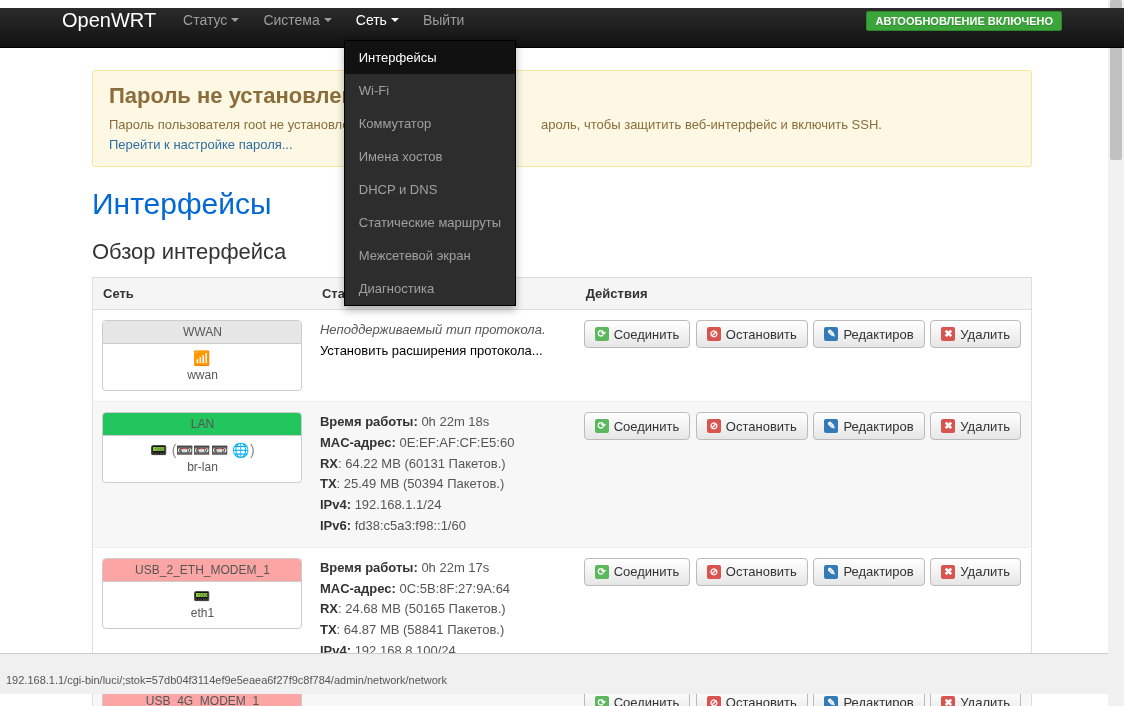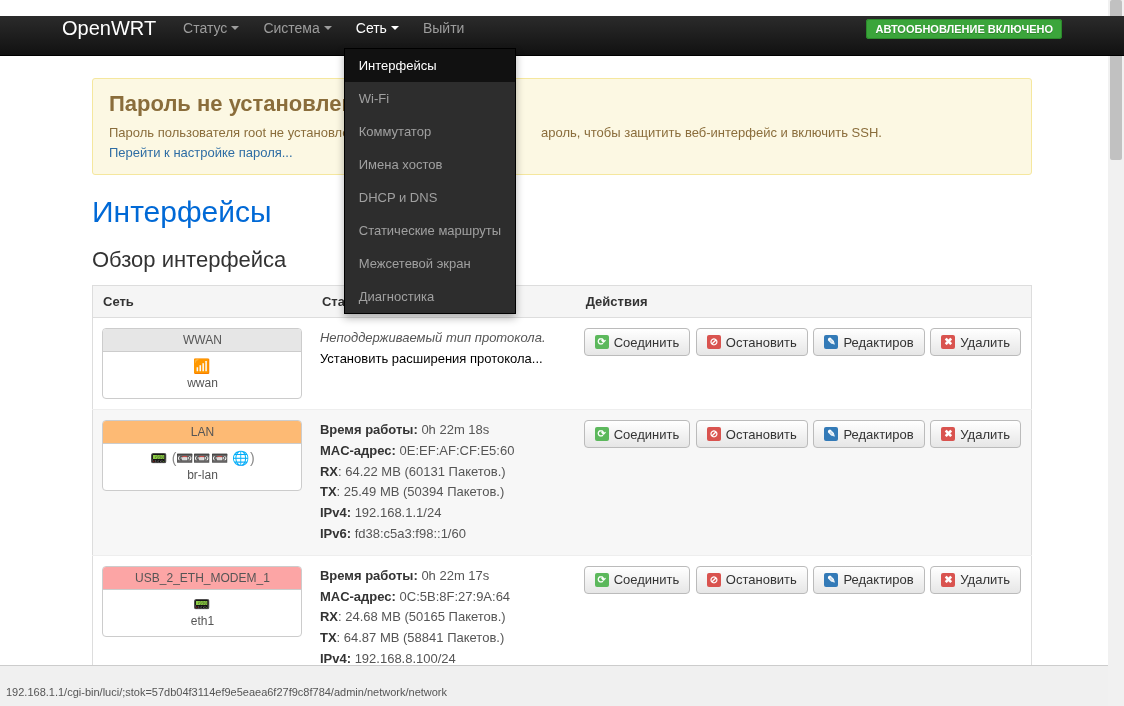--- a/index.html
+++ b/index.html
@@ -1,21 +1,21 @@
 <!DOCTYPE html>
 <html><head>
 <meta charset="utf-8">
 <style>
   html,body{margin:0;padding:0;font-family:"Helvetica Neue",Helvetica,Arial,sans-serif;font-size:13px;color:#333;background:#fff;}
   *{box-sizing:border-box;}
   .page{width:1124px;height:706px;position:relative;overflow:hidden;}
   .scroll-track{position:absolute;right:0;top:0;width:16px;height:100%;background:#f1f1f1;}
   .scroll-thumb{position:absolute;right:2px;top:0;width:12px;height:160px;background:#c1c1c1;border-radius:2px;}
   .navbar{position:relative;height:40px;background:#1b1b1b;background:linear-gradient(#2b2b2b,#111);color:#ddd;border-bottom:1px solid #000;padding:0 20px;}
-  .nav-inner{max-width:1000px;margin:16px auto;height:24px;display:flex;align-items:center;}
+  .nav-inner{max-width:1000px;margin:8px auto;height:24px;display:flex;align-items:center;}
   .brand{font-size:20px;font-weight:500;color:#fff;margin-right:15px;white-space:nowrap;}
   .nav-item{position:relative;padding:0 12px;height:40px;display:flex;align-items:center;color:#9d9d9d;cursor:pointer;font-size:14px;}
   .nav-item:hover,.nav-item.open{color:#fff;}
   .caret{display:inline-block;margin-left:4px;width:0;height:0;border-left:4px solid transparent;border-right:4px solid transparent;border-top:4px solid currentColor;}
   .nav-right{margin-left:auto;}
   .badge-auto{background:#3ba53b;color:#fff;font-size:11px;font-weight:bold;padding:3px 8px;border-radius:3px;border:1px solid #2a8a2a;text-shadow:0 1px 0 rgba(0,0,0,.2);}
   .dropdown{position:absolute;top:40px;left:0;background:#2d2d2d;border:1px solid #000;min-width:140px;z-index:100;box-shadow:0 4px 8px rgba(0,0,0,.3);}
   .dropdown-item{padding:9px 14px;color:#a0a0a0;font-size:13px;white-space:nowrap;}
   .dropdown-item.active{background:#111;color:#fff;}
   .container{max-width:960px;margin:0 auto;padding:12px 10px 0 10px;}
@@ -27,34 +27,34 @@
   h3.sub{font-size:22px;font-weight:400;color:#333;margin:0 0 12px;}
   table.ifaces{width:100%;border-collapse:collapse;border:1px solid #ddd;}
   .ifaces thead th{background:#f5f5f5;border-bottom:1px solid #ddd;padding:8px 10px;text-align:left;color:#333;font-size:13px;}
   .ifaces td{padding:10px 8px;border-top:1px solid #eee;vertical-align:top;}
   .ifaces tbody tr:nth-child(even){background:#f7f7f7;}
   .ifbox{width:200px;border:1px solid #ccc;border-radius:4px;background:#fff;margin:0 auto;overflow:hidden;}
   .ifbox .hdr{padding:4px 0;text-align:center;font-size:12px;border-bottom:1px solid #ccc;color:#555;}
   .ifbox .body{padding:6px 4px 8px;text-align:center;font-size:12px;color:#555;}
   .ifbox .body .devicon{font-size:14px;margin-bottom:2px;color:#888;}
   .hdr.grey{background:#e6e6e6;}
-  .hdr.green{background:#fdba74;}
+  .hdr.green{background:#22c55e;}
   .hdr.red{background:#fca5a5;}
   .status small{color:#555;line-height:1.6;font-size:13px;}
   .status b{color:#333;}
   .status em{font-style:italic;color:#555;}
   .status a{color:#000000;text-decoration:none;}
   .marker{display:block;margin-top:-2px;}
   .actions-cell{white-space:nowrap;text-align:left;}
   .btn{display:inline-flex;align-items:center;gap:5px;height:28px;padding:0 10px;background:linear-gradient(#fff,#e6e6e6);border:1px solid #bbb;border-radius:4px;color:#333;font-size:13px;cursor:pointer;margin-right:2px;}
   .btn .ic{width:14px;height:14px;display:inline-flex;align-items:center;justify-content:center;border-radius:2px;font-size:10px;line-height:1;color:#fff;font-weight:bold;}
   .ic-green{background:#5cb85c;}
   .ic-red{background:#d9534f;}
   .ic-blue{background:#337ab7;}
-  .status-bar{position:absolute;left:0;bottom:0;right:16px;height:20px;background:#f0f0f0;border-top:1px solid #ccc;font-size:11px;color:#555;padding:20px 6px;}
+  .status-bar{position:absolute;left:0;bottom:12px;right:16px;height:20px;background:#f0f0f0;border-top:1px solid #ccc;font-size:11px;color:#555;padding:20px 6px;}
 </style>
 </head>
 <body>
 
 <div class="page">
   <div class="scroll-track">
     <div class="scroll-thumb"></div>
   </div>
 
   <div class="navbar">

